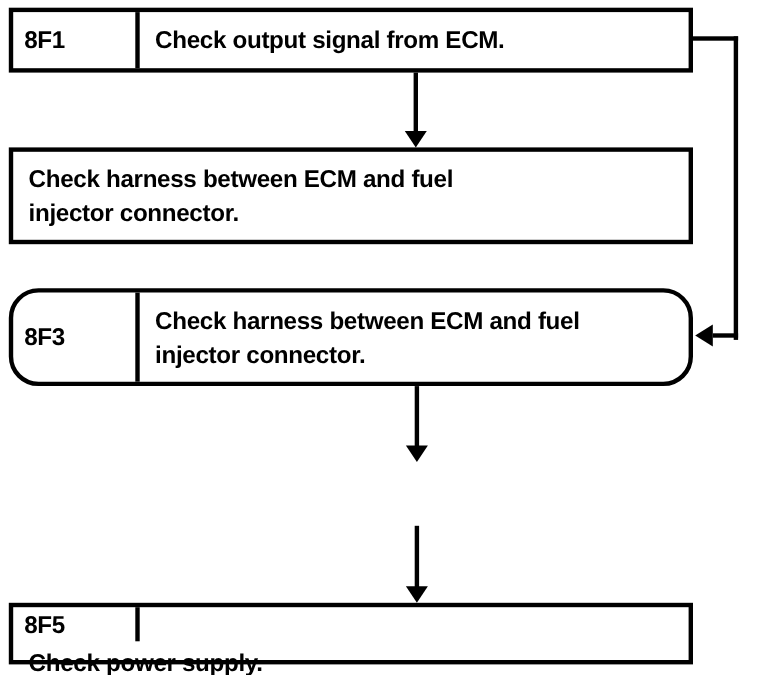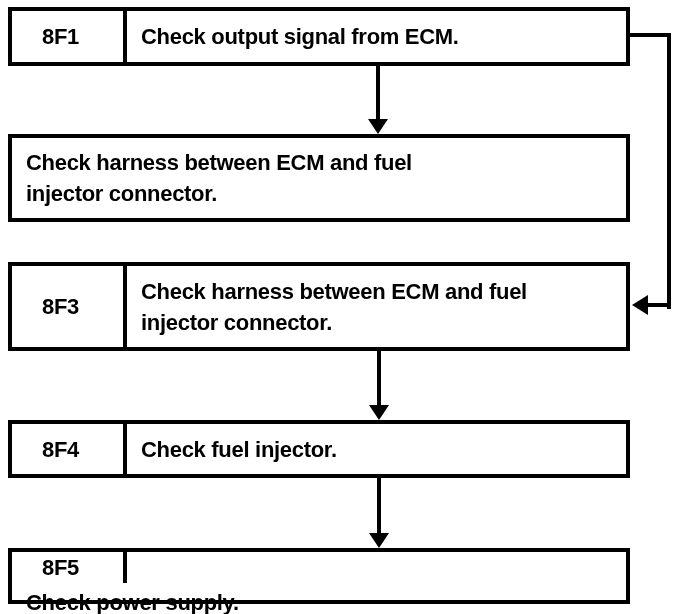--- a/index.html
+++ b/index.html
@@ -25,40 +25,40 @@
     background: #fff;
     display: flex;
     box-sizing: border-box;
   }
   .step-id-cell {
     width: 115px;
     flex-shrink: 0;
     border-right: 4px solid #000;
     display: flex;
     align-items: center;
-    padding-left: 30px;
+    padding-left: 10px;
     box-sizing: border-box;
   }
   .step-text-cell {
     flex: 1;
     display: flex;
     align-items: center;
     padding: 4px 8px 4px 14px;
     box-sizing: border-box;
   }
   .step-id, .step-text {
     font-size: 22px;
     letter-spacing: -0.3px;
     line-height: 31px;
     white-space: pre-line;
   }
   
   .step-1 { top: 7px;   height: 59px; }
   .step-2 { top: 134px; height: 88px; }
-  .step-3 { top: 262px; height: 89px; }
+  .step-3 { top: 262px; height: 89px; border-radius: 27px; }
   .step-4 { top: 420px; height: 58px; }
   .step-5 { top: 548px; height: 56px; flex-direction: column; }
 
   
   .vline {
     position: absolute;
     width: 4px;
     background: #000;
   }
   .hline {
@@ -122,28 +122,20 @@
   <div class="step step-3">
     <div class="step-id-cell">
       <span class="step-id">8F3</span>
     </div>
     <div class="step-text-cell">
       <span class="step-text">Check harness between ECM and fuel
 injector connector.</span>
     </div>
   </div>
 
-  <div class="step step-4">
-    <div class="step-id-cell">
-      <span class="step-id">8F4</span>
-    </div>
-    <div class="step-text-cell">
-      <span class="step-text">Check fuel injector.</span>
-    </div>
-  </div>
 
   <div class="step step-5">
     <div class="step-id-cell">
       <span class="step-id">8F5</span>
     </div>
     <div class="step-text-cell">
       <span class="step-text">Check power supply.</span>
     </div>
   </div>
 

